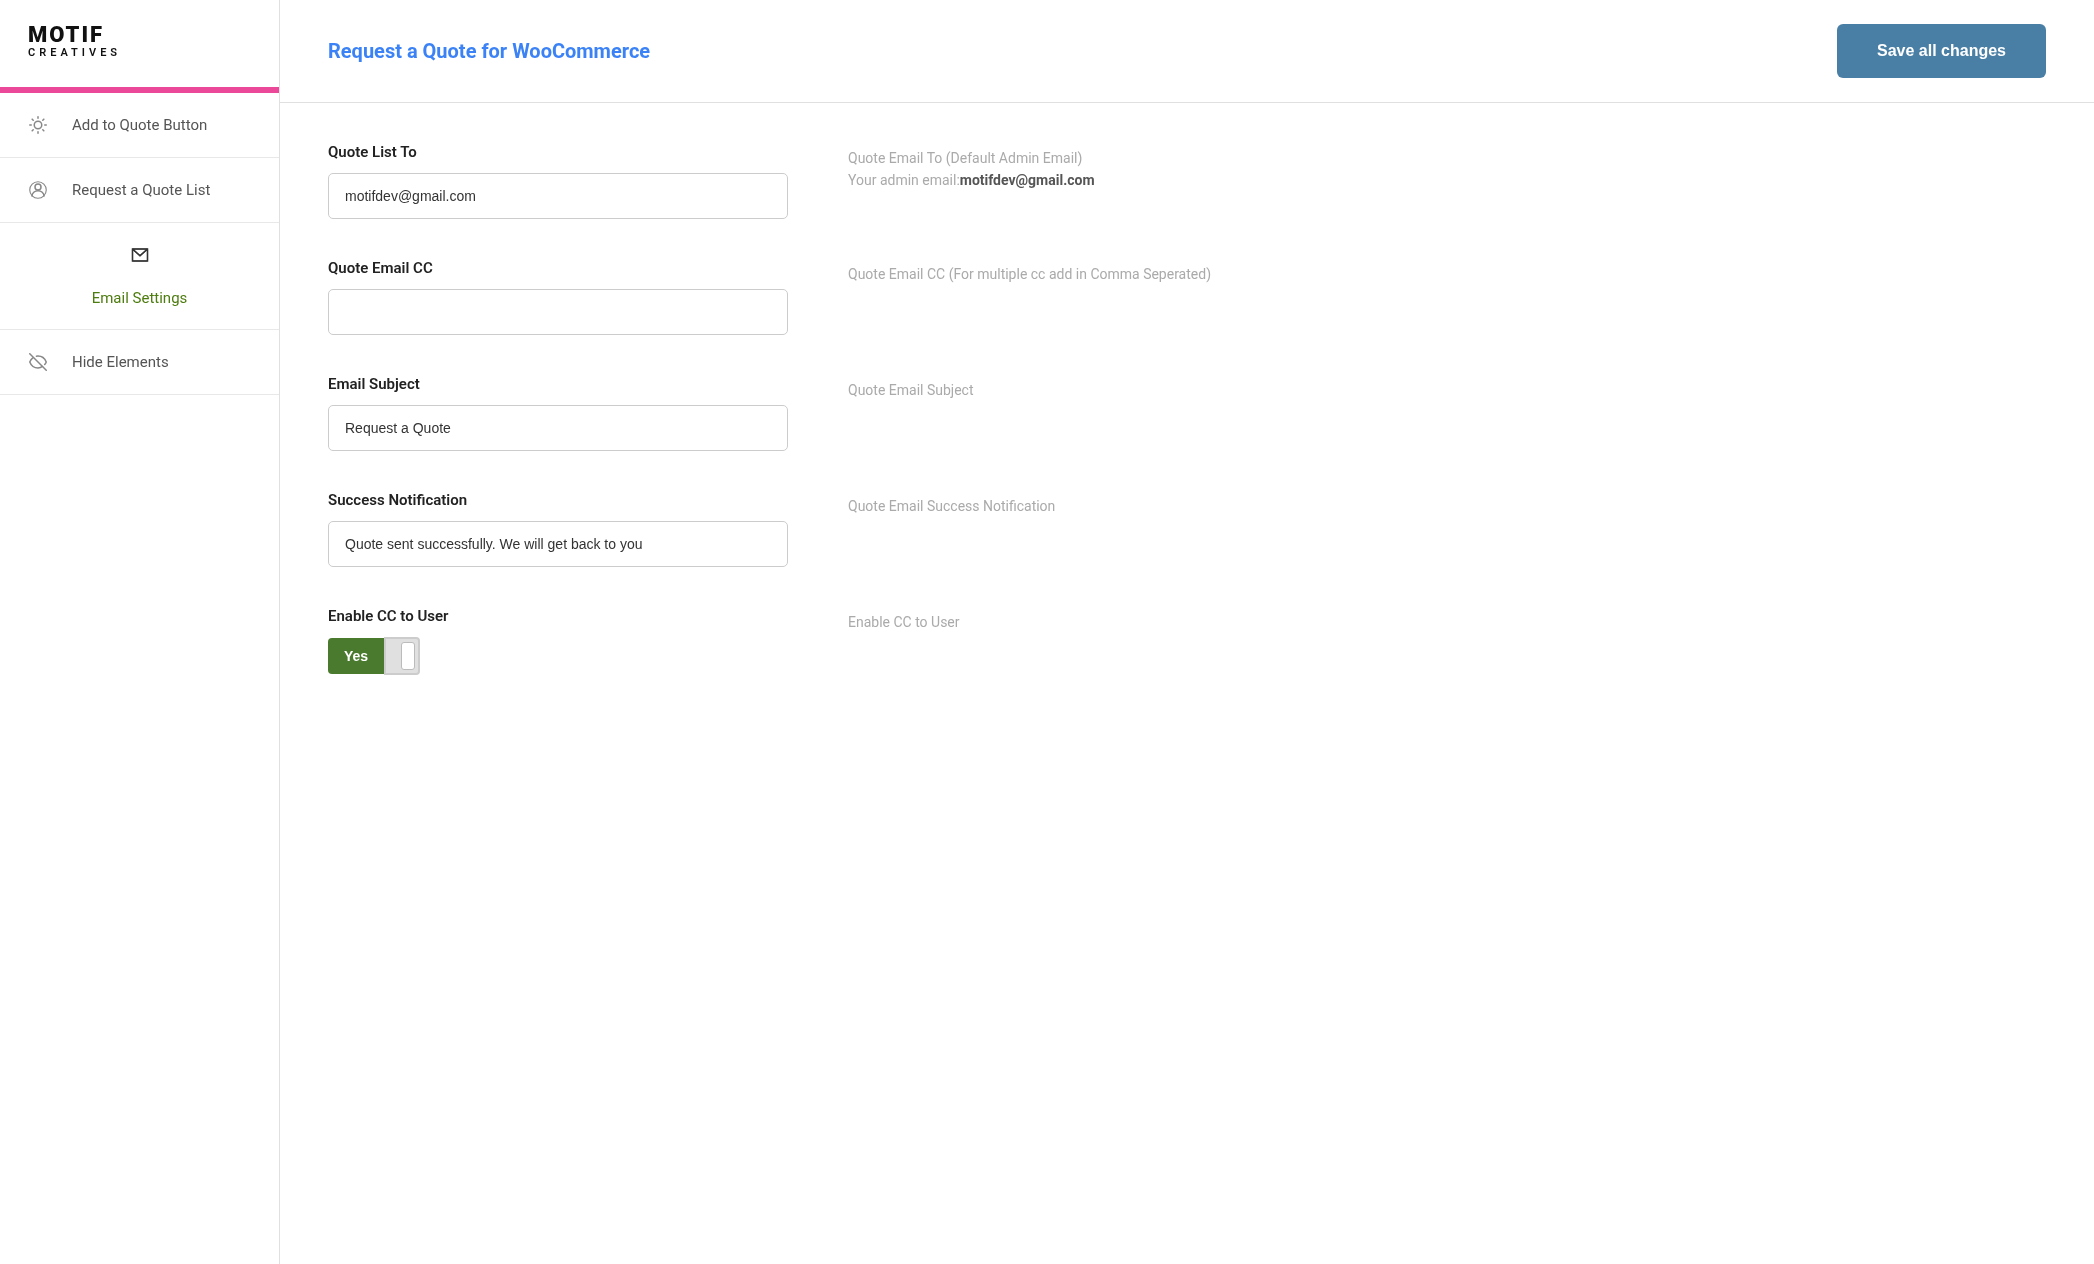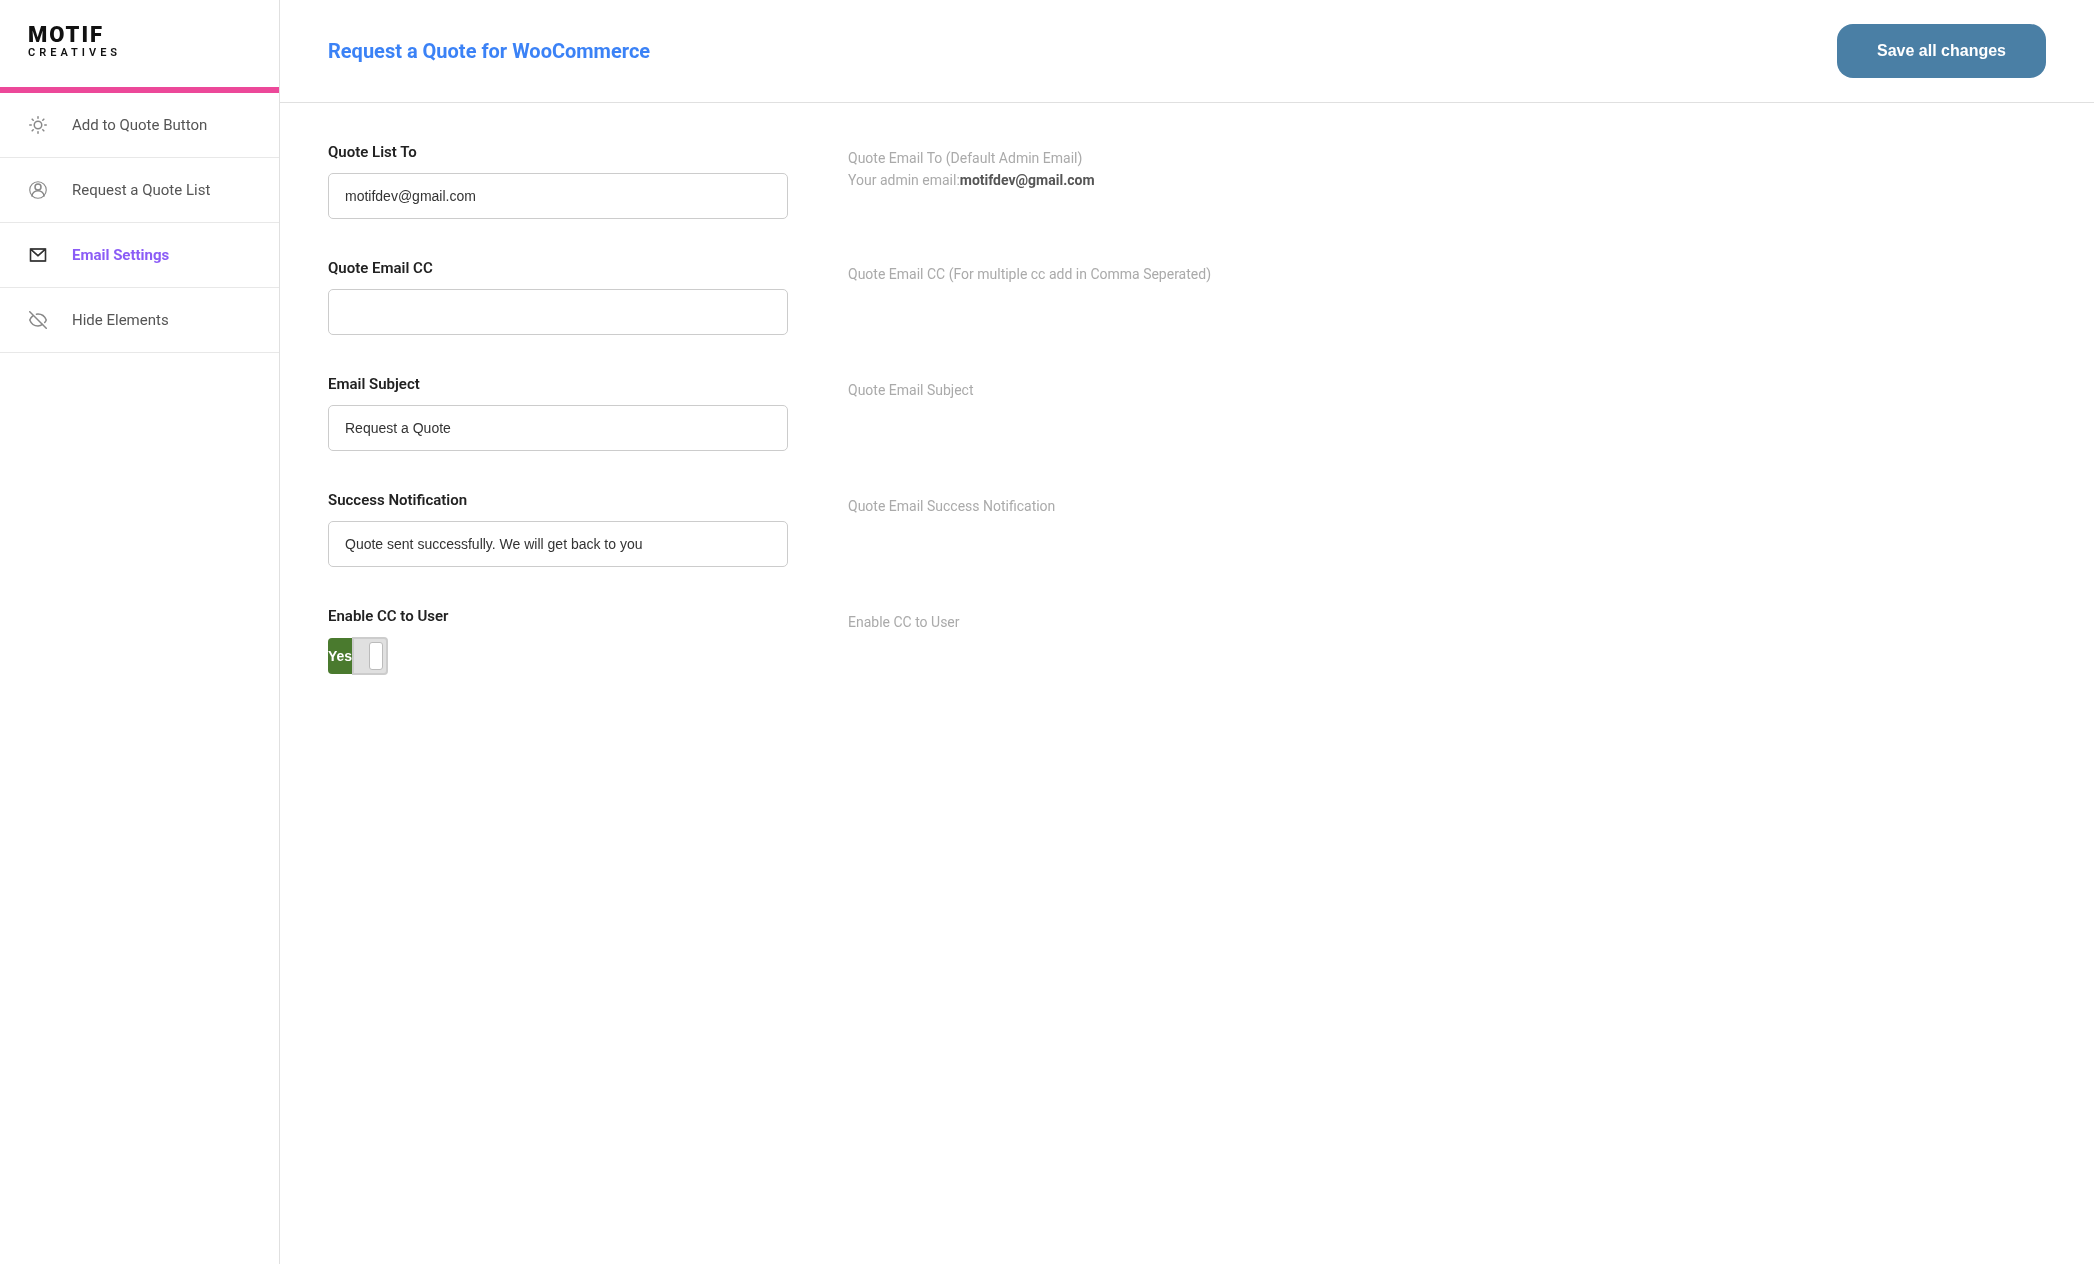--- a/index.html
+++ b/index.html
@@ -62,23 +62,24 @@
       padding: 22px 28px;
       border-bottom: 1px solid #e8e8e8;
       cursor: pointer;
       color: #555;
       font-size: 15px;
       text-decoration: none;
       transition: background 0.15s;
     }
 
     .nav-item.active {
-      font-weight: 700;
-      color: #8b5cf6;
-      background: #fff;
+      font-weight: 400;
+      color: #4d7c0f;
+      background: #fff;
+      flex-direction: column;
     }
 
     .nav-icon {
       width: 20px;
       height: 20px;
       display: flex;
       align-items: center;
       justify-content: center;
       flex-shrink: 0;
     }
@@ -102,21 +103,21 @@
     .page-title {
       font-size: 20px;
       font-weight: 700;
       color: #3b82f6;
     }
 
     .save-btn {
       background: #4a7fa5;
       color: #fff;
       border: none;
-      border-radius: 16px;
+      border-radius: 6px;
       padding: 18px 40px;
       font-size: 16px;
       font-weight: 600;
       cursor: pointer;
       white-space: nowrap;
       transition: background 0.15s;
     }
 
     .content {
       padding: 40px 48px;
@@ -173,21 +174,21 @@
       display: flex;
       align-items: center;
       gap: 0;
     }
 
     .toggle-btn {
       background: #4a7a2e;
       color: #fff;
       border: none;
       border-radius: 4px 0 0 4px;
-      padding: 10px 0;
+      padding: 10px 16px;
       font-size: 14px;
       font-weight: 600;
       cursor: pointer;
     }
 
     .toggle-switch {
       width: 36px;
       height: 38px;
       background: #e0e0e0;
       border: 2px solid #ccc;

